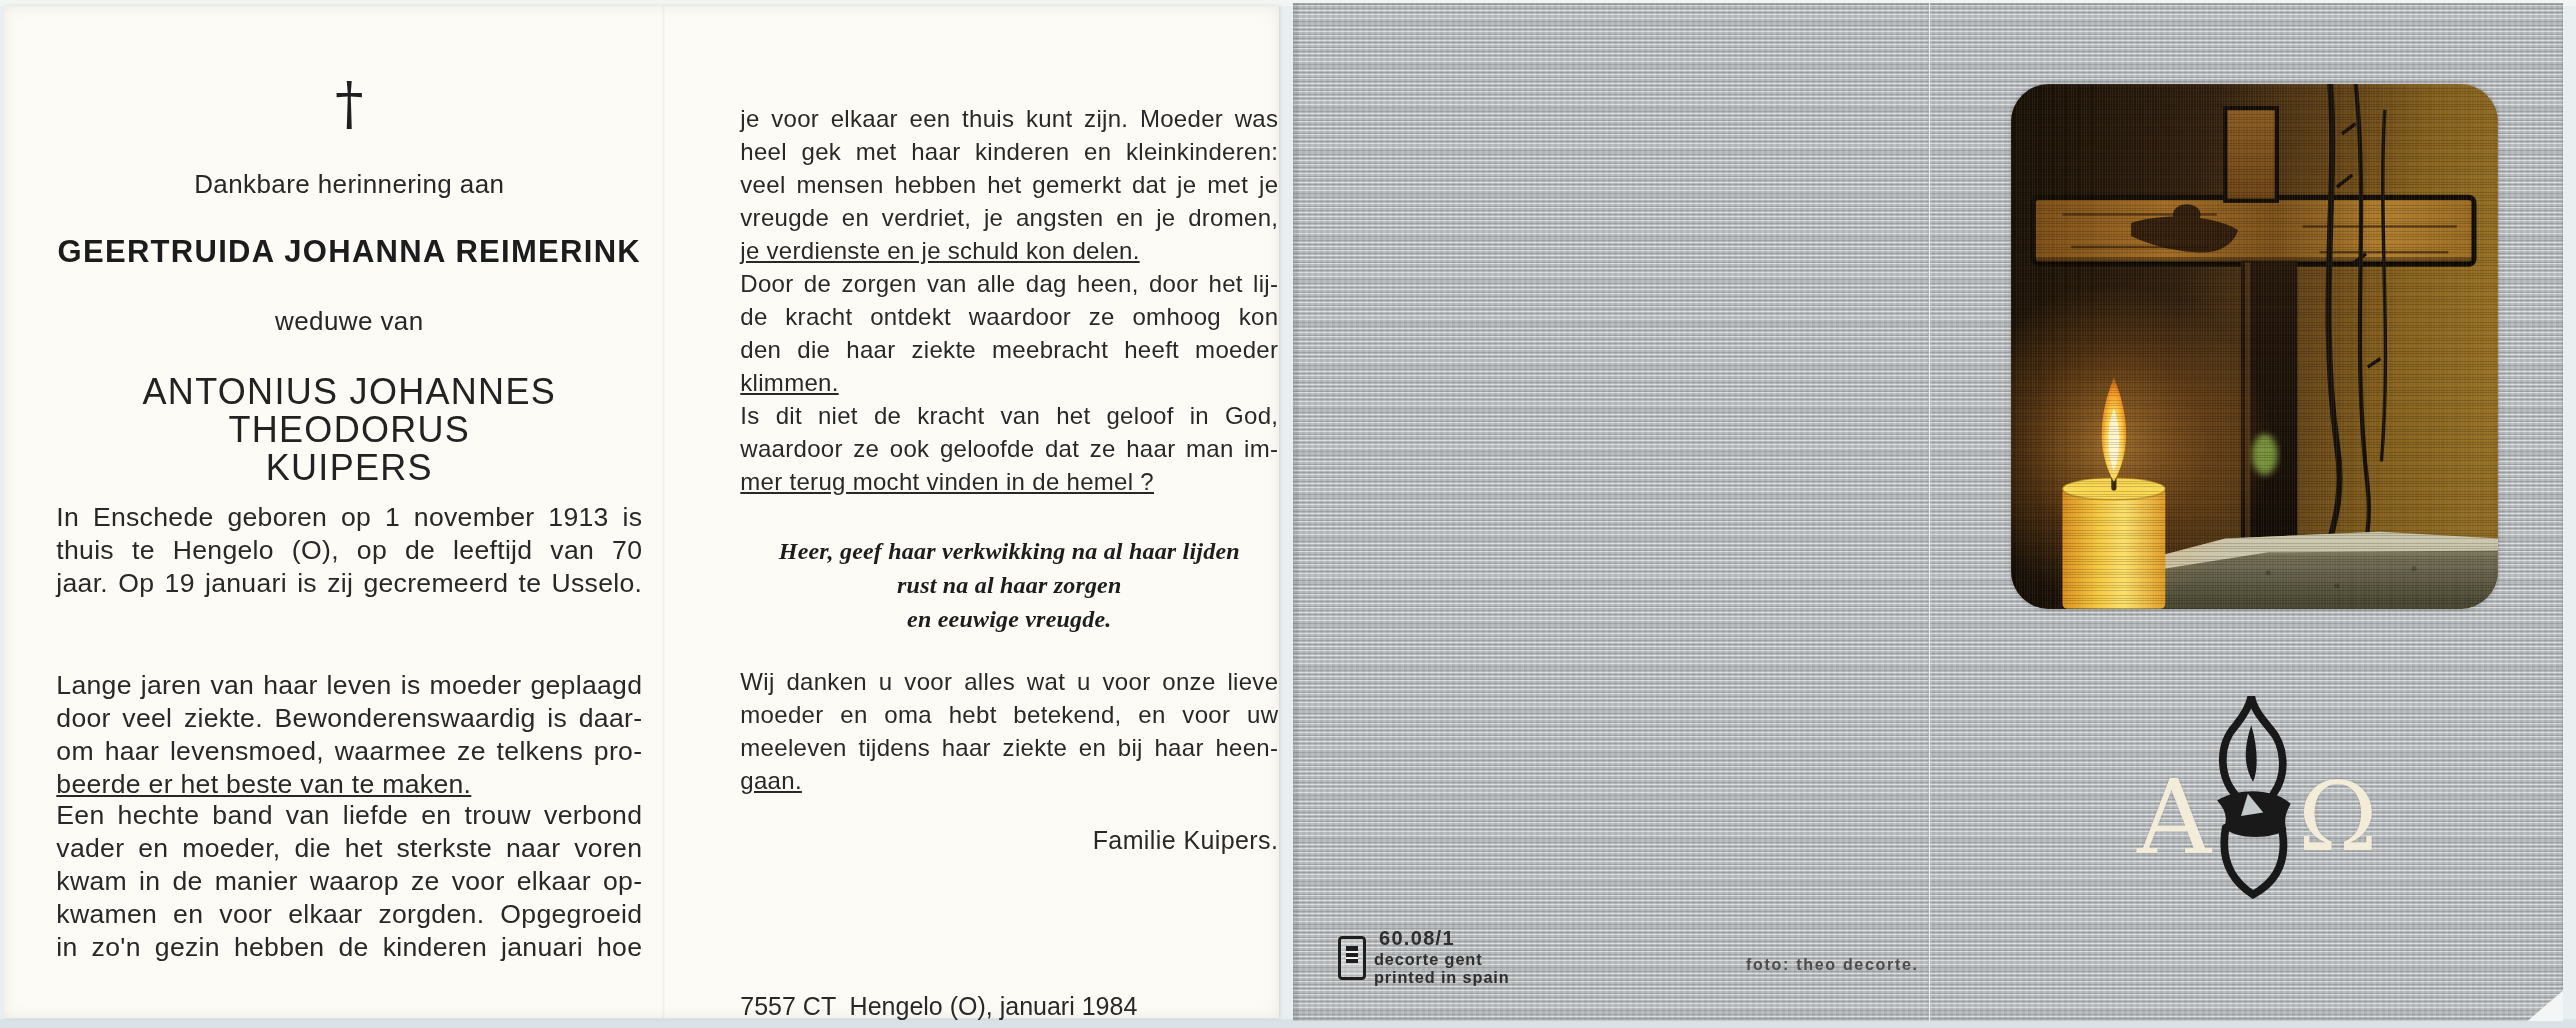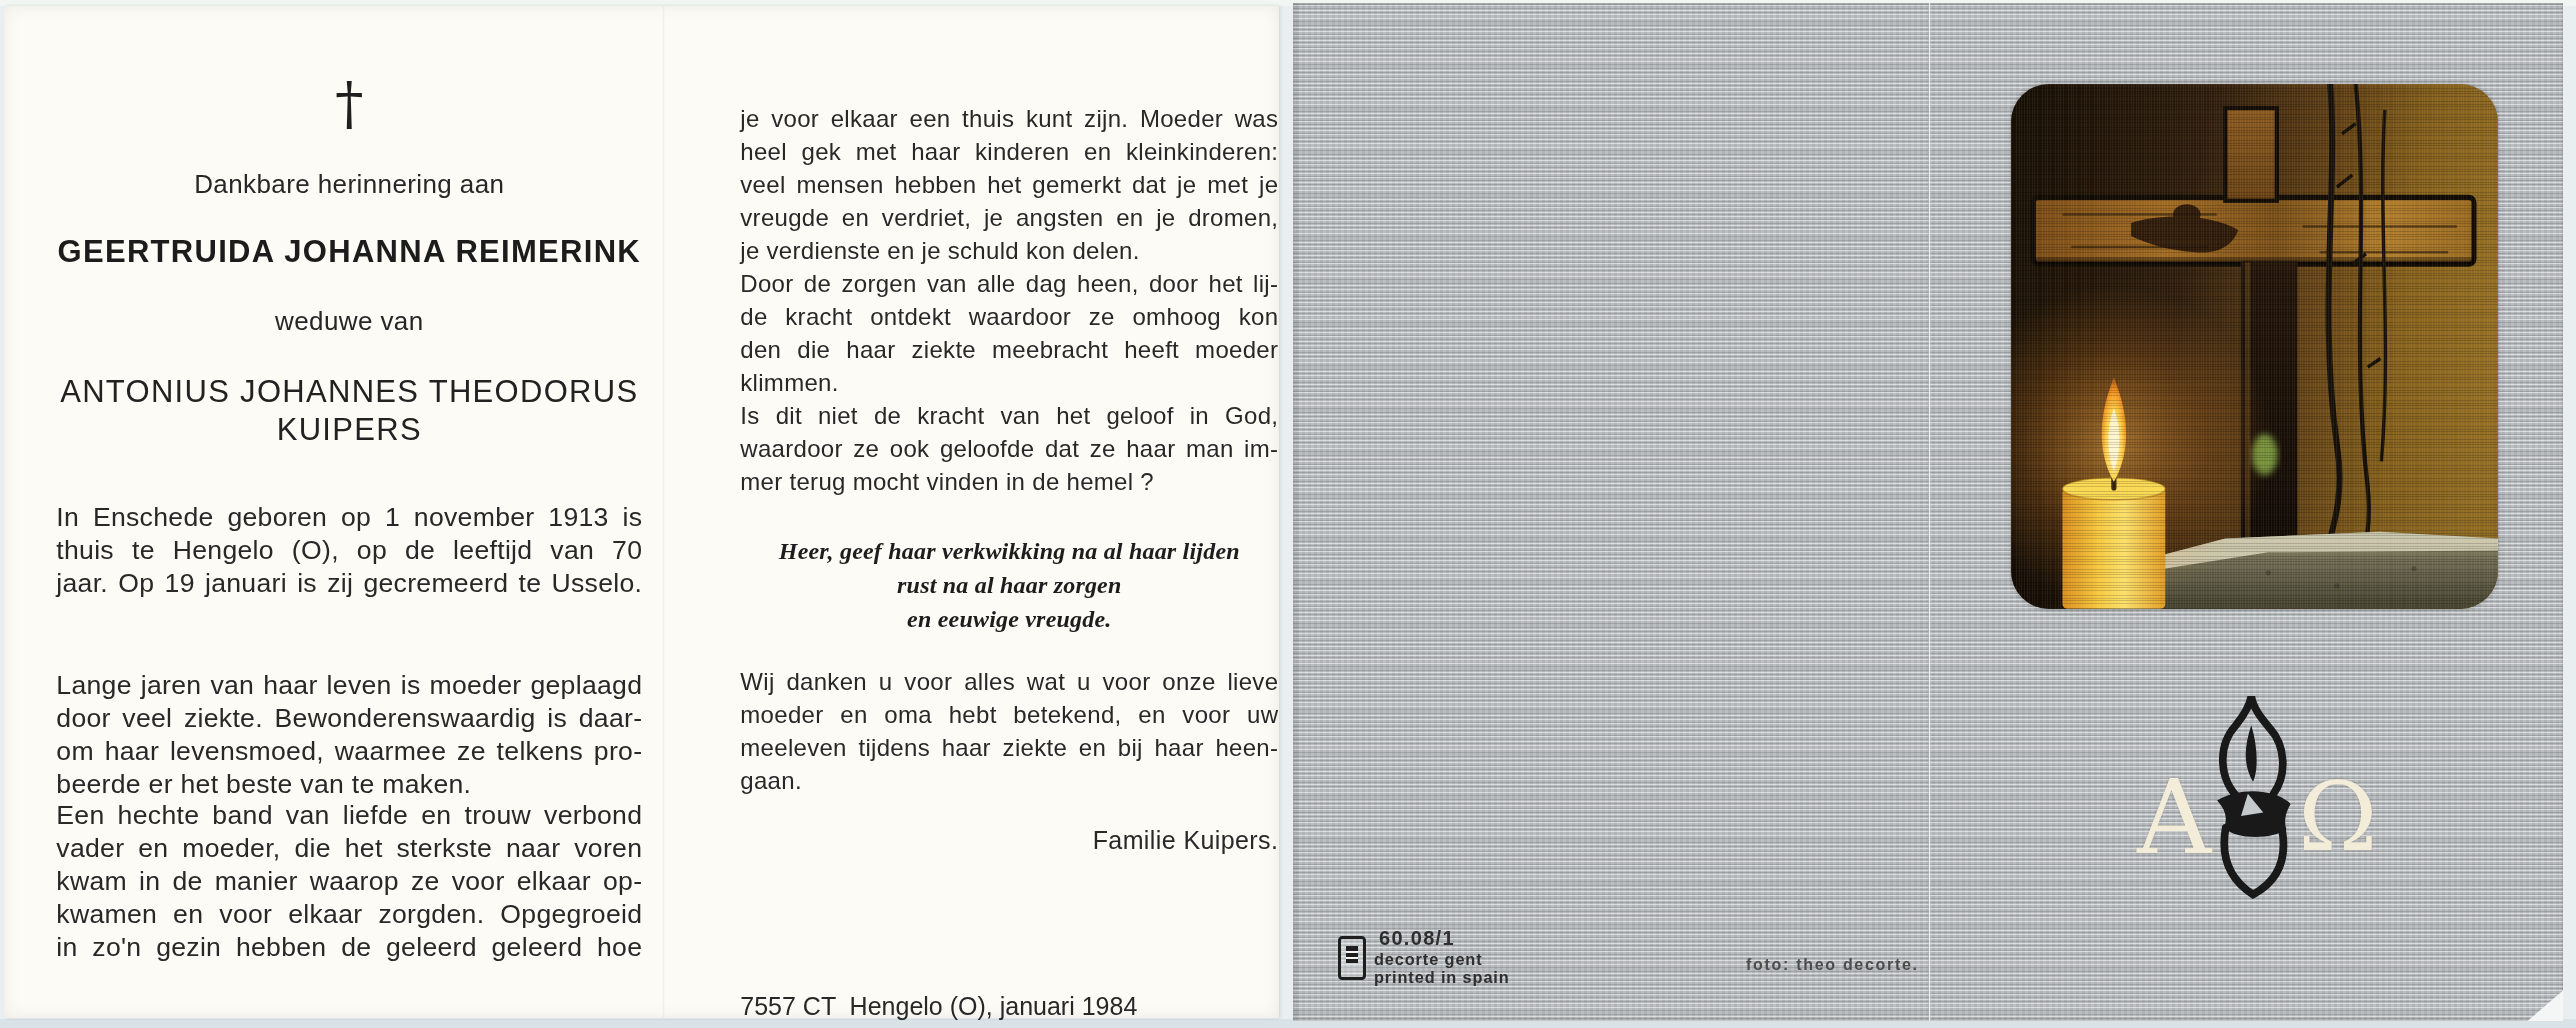--- a/index.html
+++ b/index.html
@@ -27,30 +27,30 @@
   #pageL{left:52px;width:586px;}
   #pageR{left:736px;width:538px;}
   .blk{position:absolute;left:0;width:100%;}
   .ctr{text-align:center;}
   .hdr-cross{
     font-family:"DejaVu Serif", serif;
     font-size:57px;color:#1f1f1f;line-height:1;
   }
   .intro,.relation{font-size:26px;color:#272727;letter-spacing:0.4px;}
   .dname{font-size:31px;font-weight:700;color:#1c1c1c;letter-spacing:1.3px;}
-  .spouse{font-size:31px;color:#222;letter-spacing:1.3px;line-height:38px;}
+  .spouse{font-size:36px;color:#222;letter-spacing:1.3px;line-height:38px;}
 
   .ln{
     width:100%;height:33px;line-height:33px;
     font-size:26.6px;color:#282828;letter-spacing:0.3px;
     text-align:justify;text-align-last:justify;
     white-space:normal;
   }
   #pageR .ln{font-size:24px;}
-  .ln.l{text-align:left;text-align-last:left;}
+  .ln.l{text-align:left;text-align-last:left;text-decoration:underline;}
 
   .prayer .ln{
     font-family:"Liberation Serif", serif;
     font-style:italic;font-weight:700;
     font-size:27.4px;color:#1d1d1d;height:34px;line-height:34px;
     text-align:center;text-align-last:center;letter-spacing:0.2px;
   }
   .sig{font-size:25px;color:#282828;text-align:right;letter-spacing:0.4px;}
   .addr{font-size:25px;color:#282828;line-height:36px;white-space:pre-wrap;}
 
@@ -147,21 +147,21 @@
         <div class="ln">door veel ziekte. Bewonderenswaardig is daar-</div>
         <div class="ln">om haar levensmoed, waarmee ze telkens pro-</div>
         <div class="ln l">beerde er het beste van te maken.</div>
       </div>
 
       <div class="blk" style="top:793px">
         <div class="ln">Een hechte band van liefde en trouw verbond</div>
         <div class="ln">vader en moeder, die het sterkste naar voren</div>
         <div class="ln">kwam in de manier waarop ze voor elkaar op-</div>
         <div class="ln">kwamen en voor elkaar zorgden. Opgegroeid</div>
-        <div class="ln">in zo'n gezin hebben de geleerd geleerd hoe</div>
+        <div class="ln">in zo'n gezin hebben de kinderen januari hoe</div>
       </div>
     </div>
 
     <div class="page" id="pageR">
       <div class="blk" style="top:96px">
         <div class="ln">je voor elkaar een thuis kunt zijn. Moeder was</div>
         <div class="ln">heel gek met haar kinderen en kleinkinderen:</div>
         <div class="ln">veel mensen hebben het gemerkt dat je met je</div>
         <div class="ln">vreugde en verdriet, je angsten en je dromen,</div>
         <div class="ln l">je verdienste en je schuld kon delen.</div>

